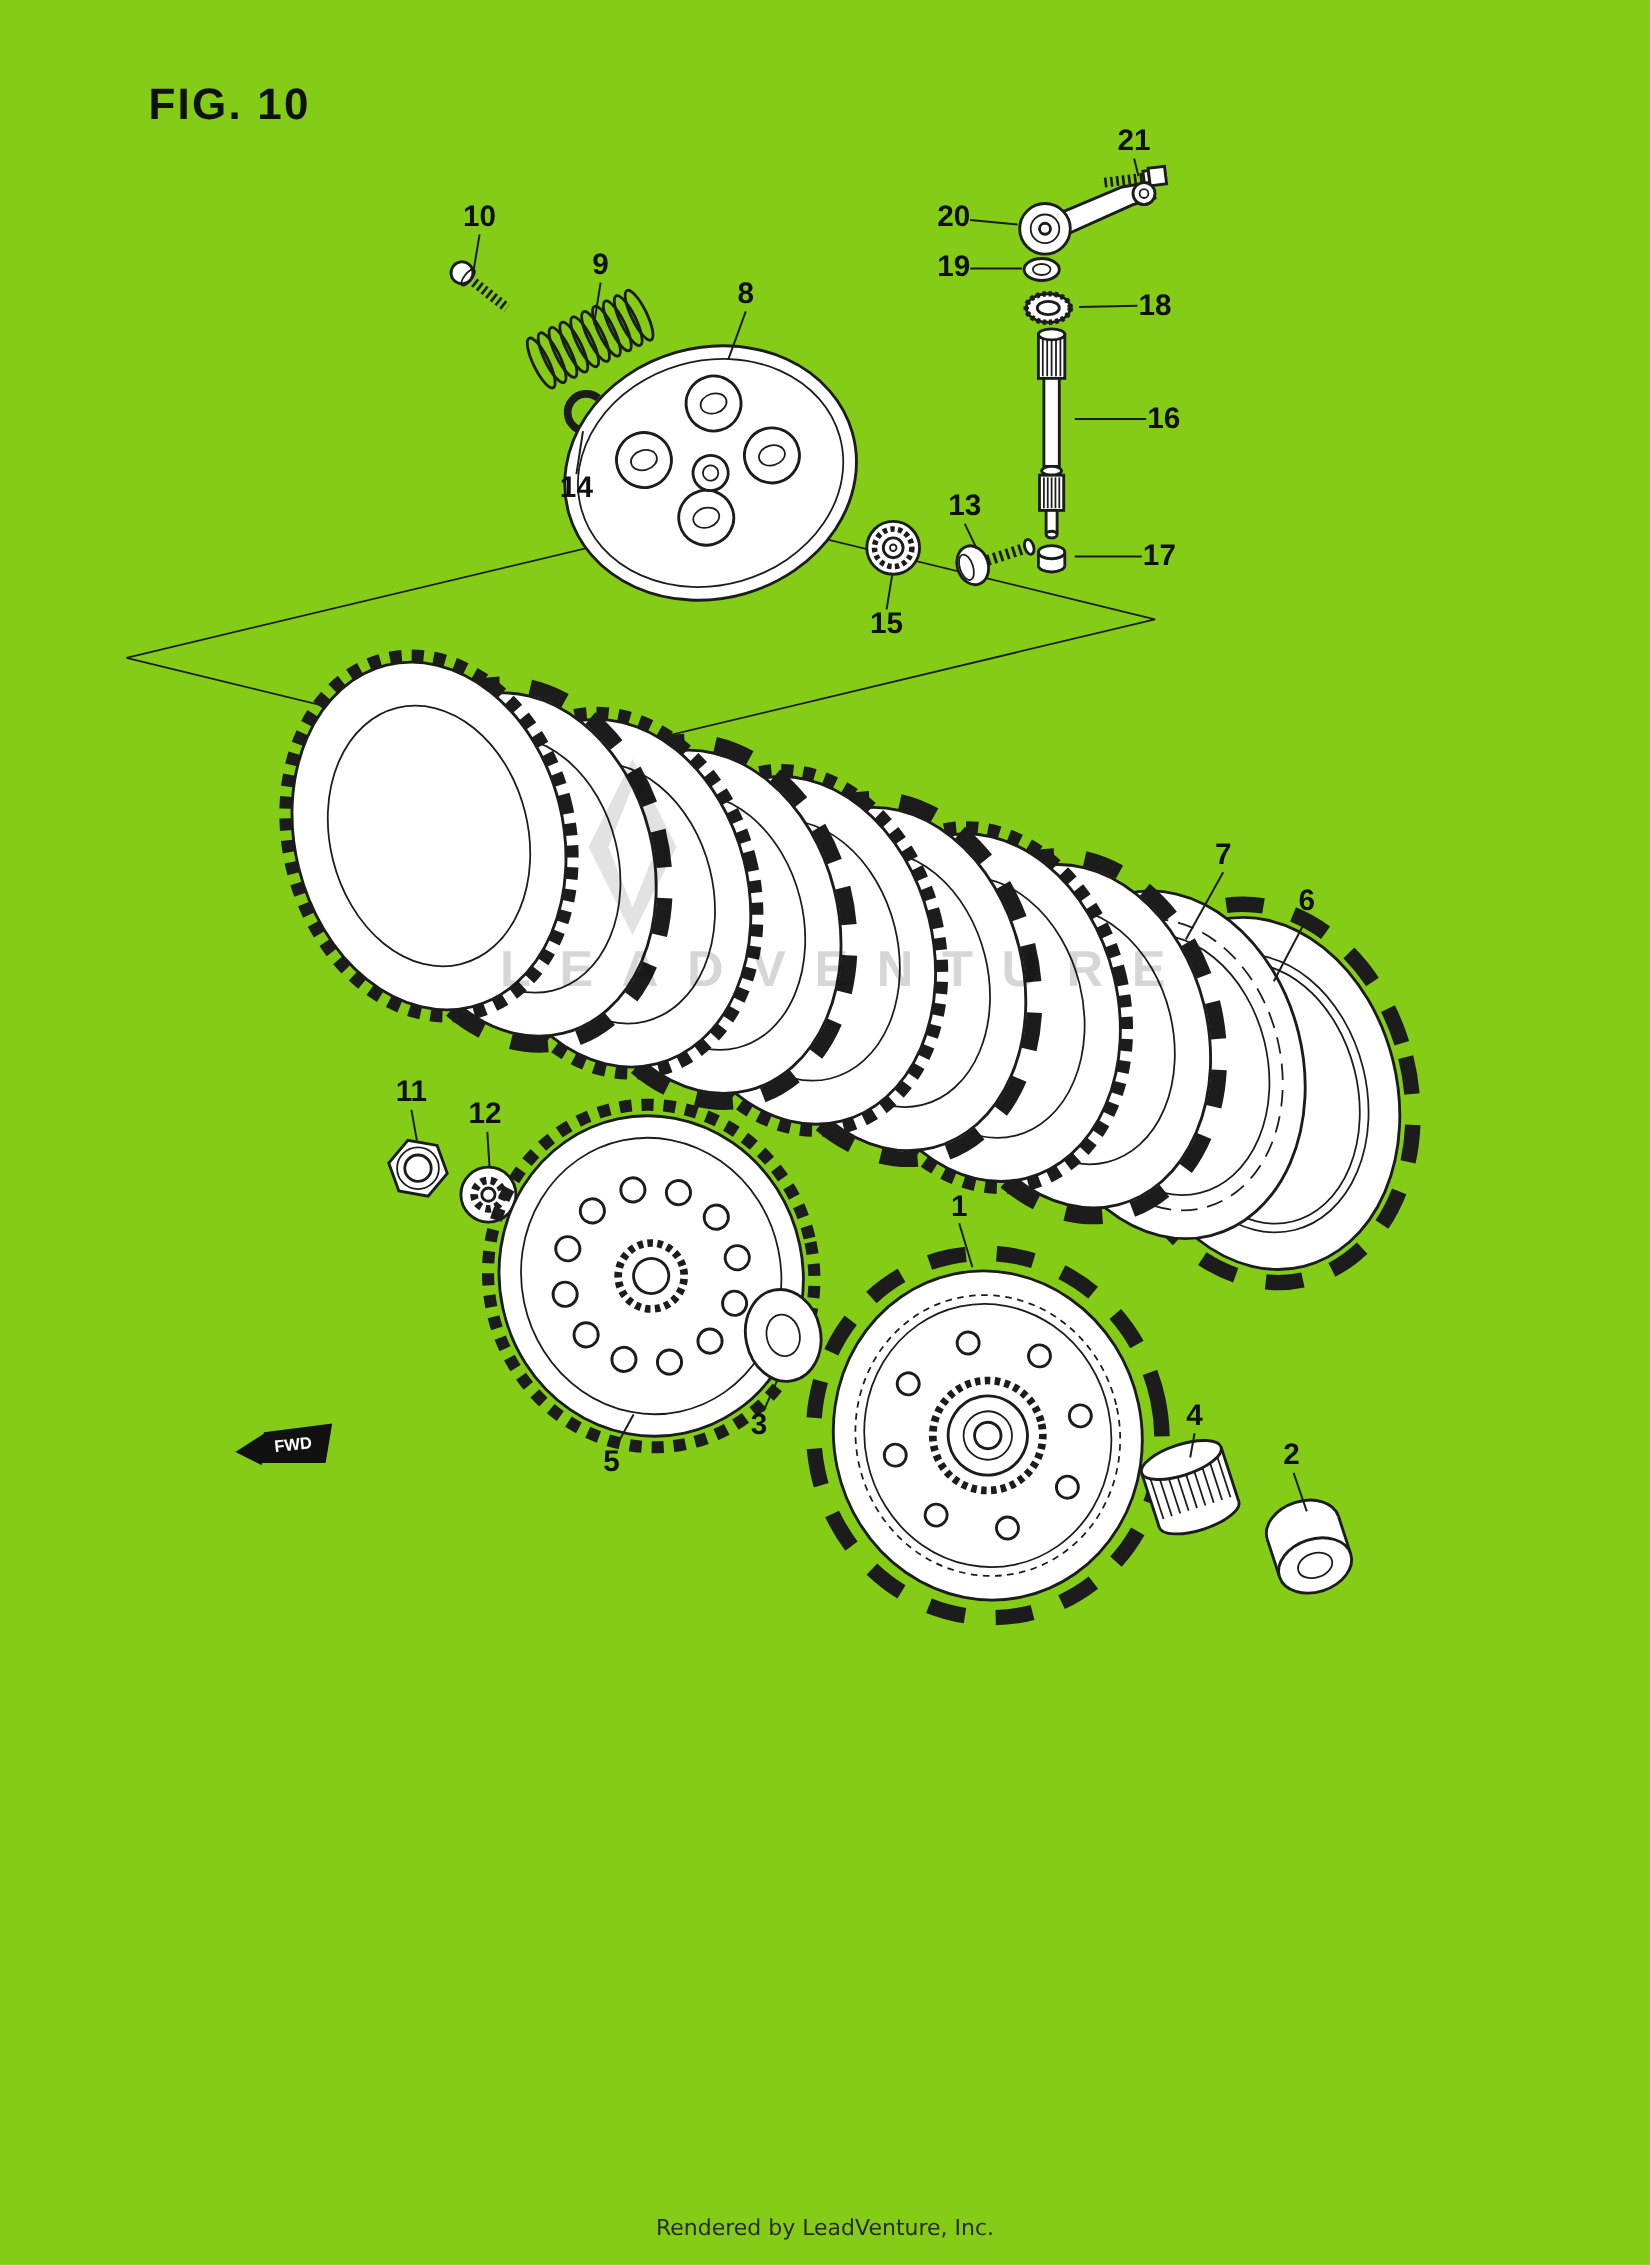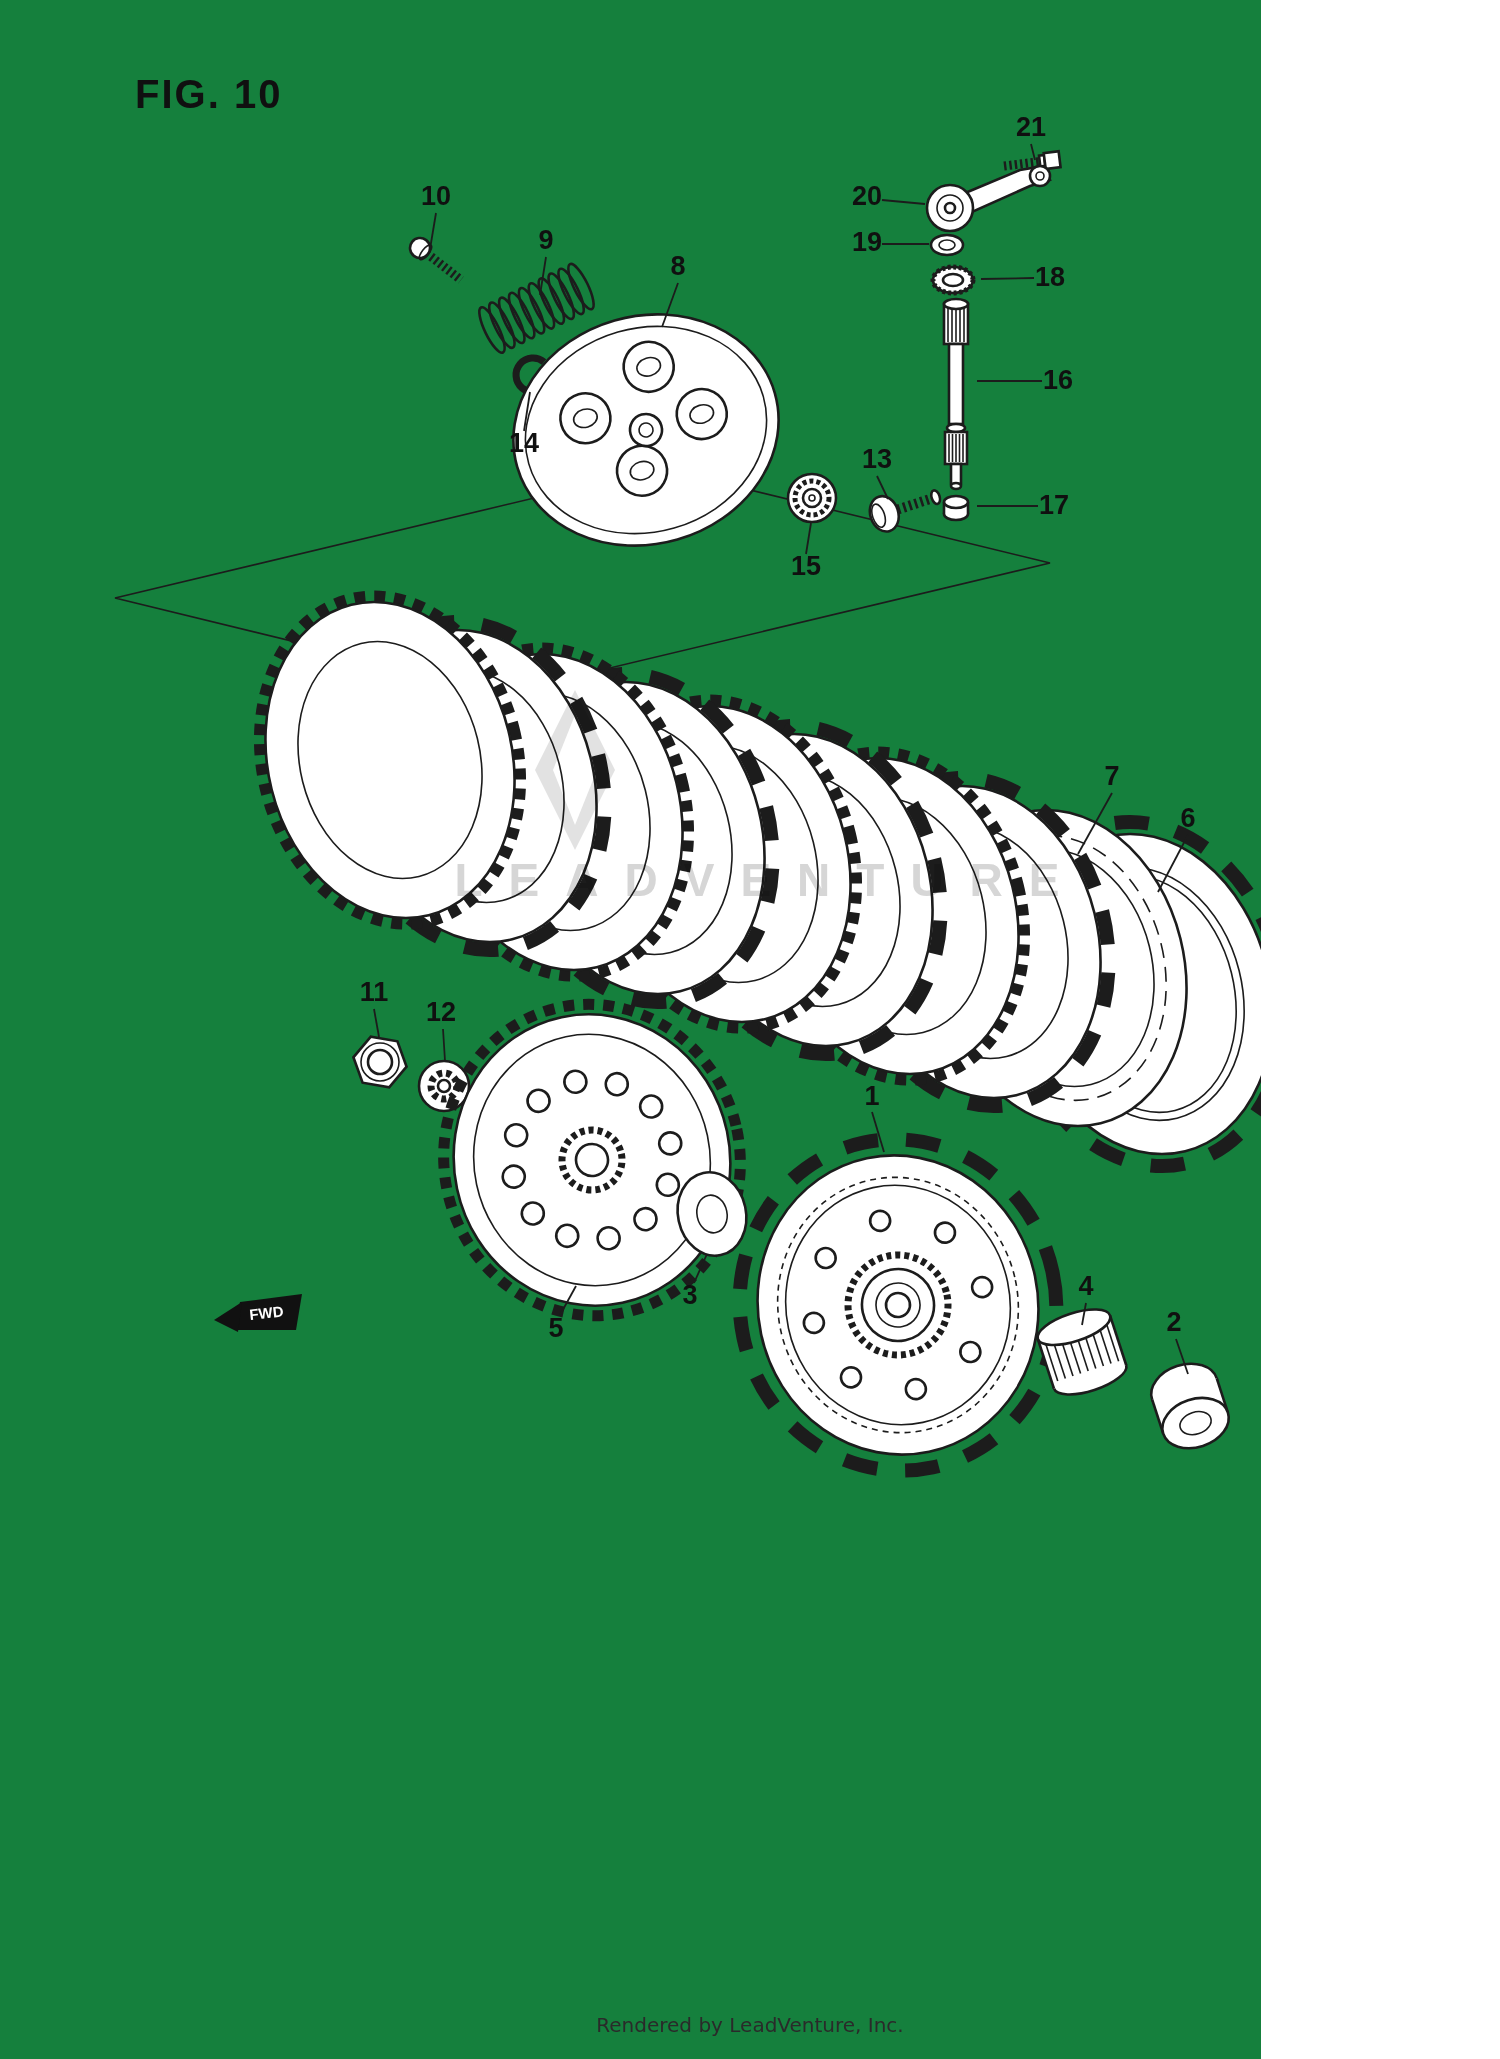--- a/index.html
+++ b/index.html
@@ -1,16 +1,16 @@
 <!DOCTYPE html>
 <html><head>
 <meta charset="utf-8">
 <style>
   html,body{margin:0;padding:0;background:#ffffff;}
-  .page{position:relative;width:1261px;height:2059px;background:#15803d;
+  .page{position:relative;width:1500px;height:2059px;background:#84cc16;
         font-family:"Liberation Sans",sans-serif;overflow:hidden;}
   svg{position:absolute;inset:0;}
 
   .stroke{fill:none;stroke:#1c1c1c;stroke-width:2.6;}
   .fillw{fill:#ffffff;stroke:#1c1c1c;stroke-width:2.6;}
   .thin{fill:none;stroke:#1c1c1c;stroke-width:1.6;}
   .teeth{fill:none;stroke:#1c1c1c;stroke-width:11;stroke-dasharray:11 9;}
   .lobe{fill:none;stroke:#1c1c1c;stroke-width:14;stroke-dasharray:34 28;}
   .knurl{fill:none;stroke:#1c1c1c;stroke-width:5;stroke-dasharray:3 2.6;}
   .balls{fill:none;stroke:#1c1c1c;stroke-width:5;stroke-dasharray:4 3;}

